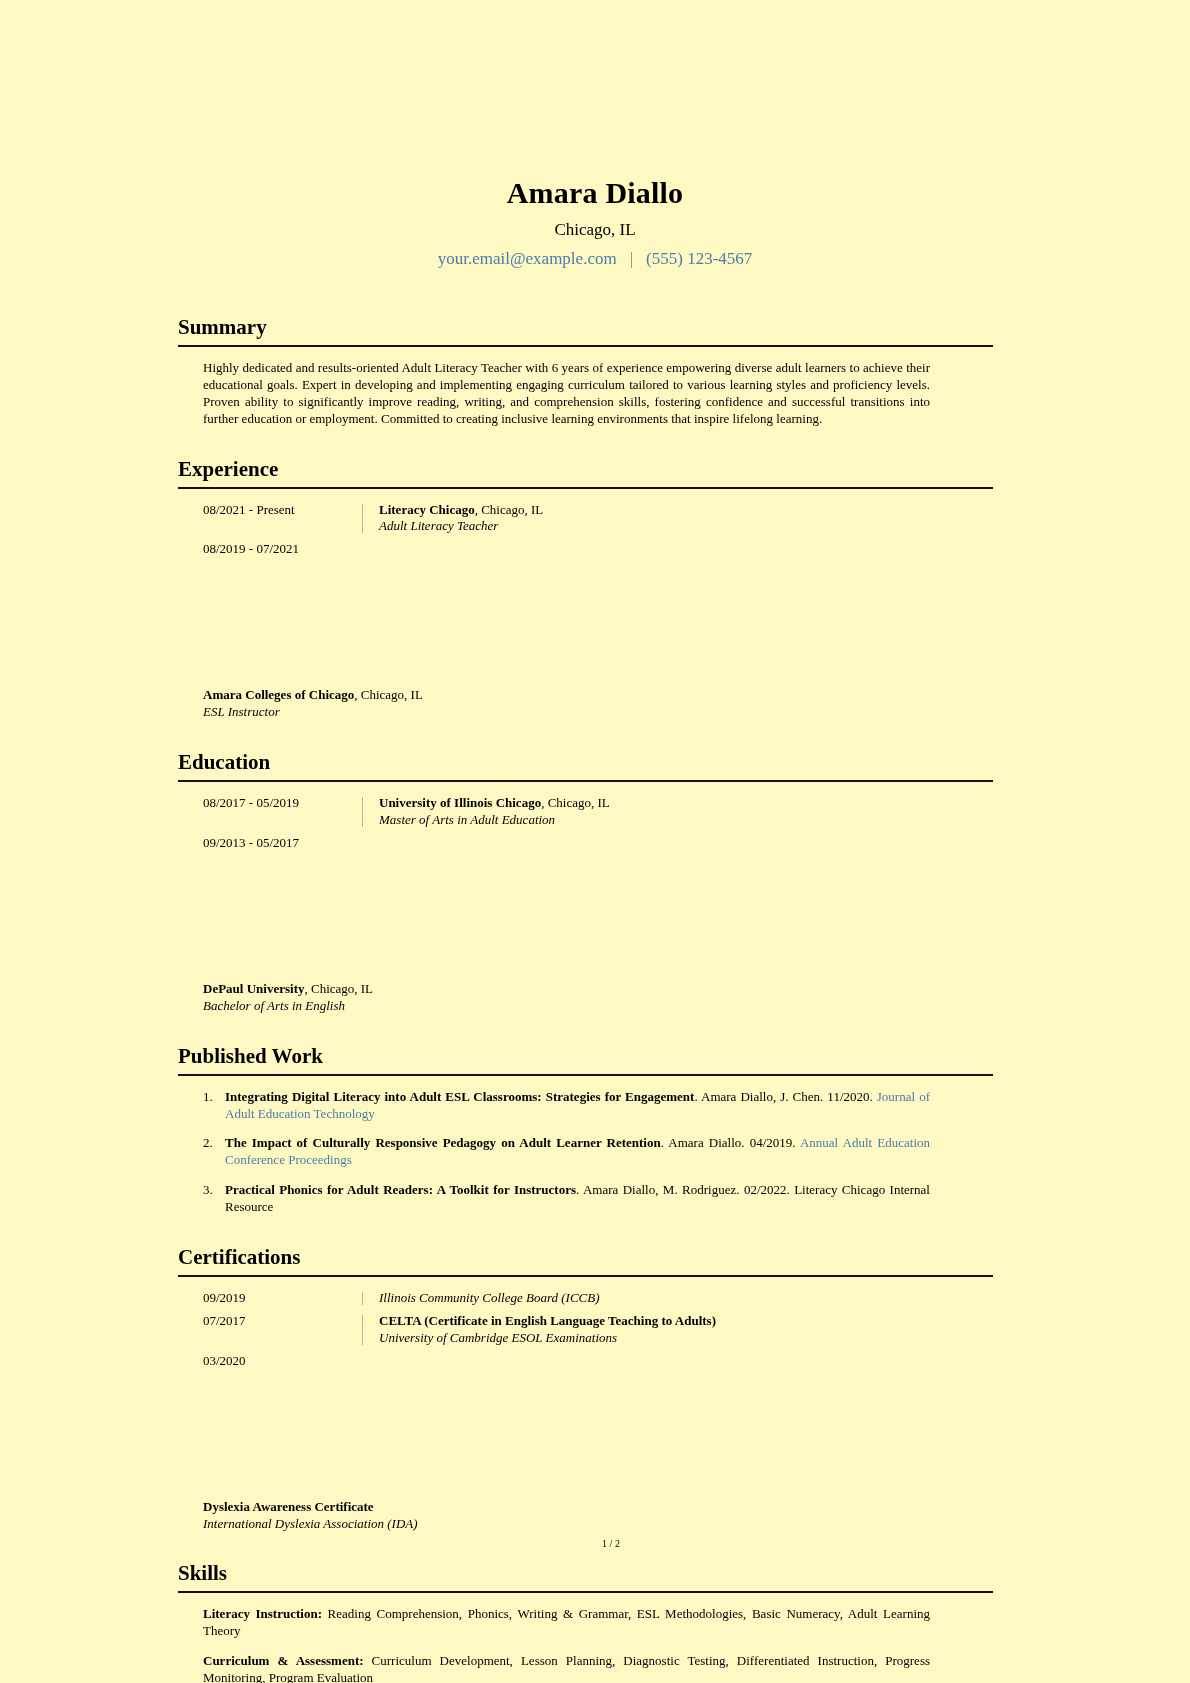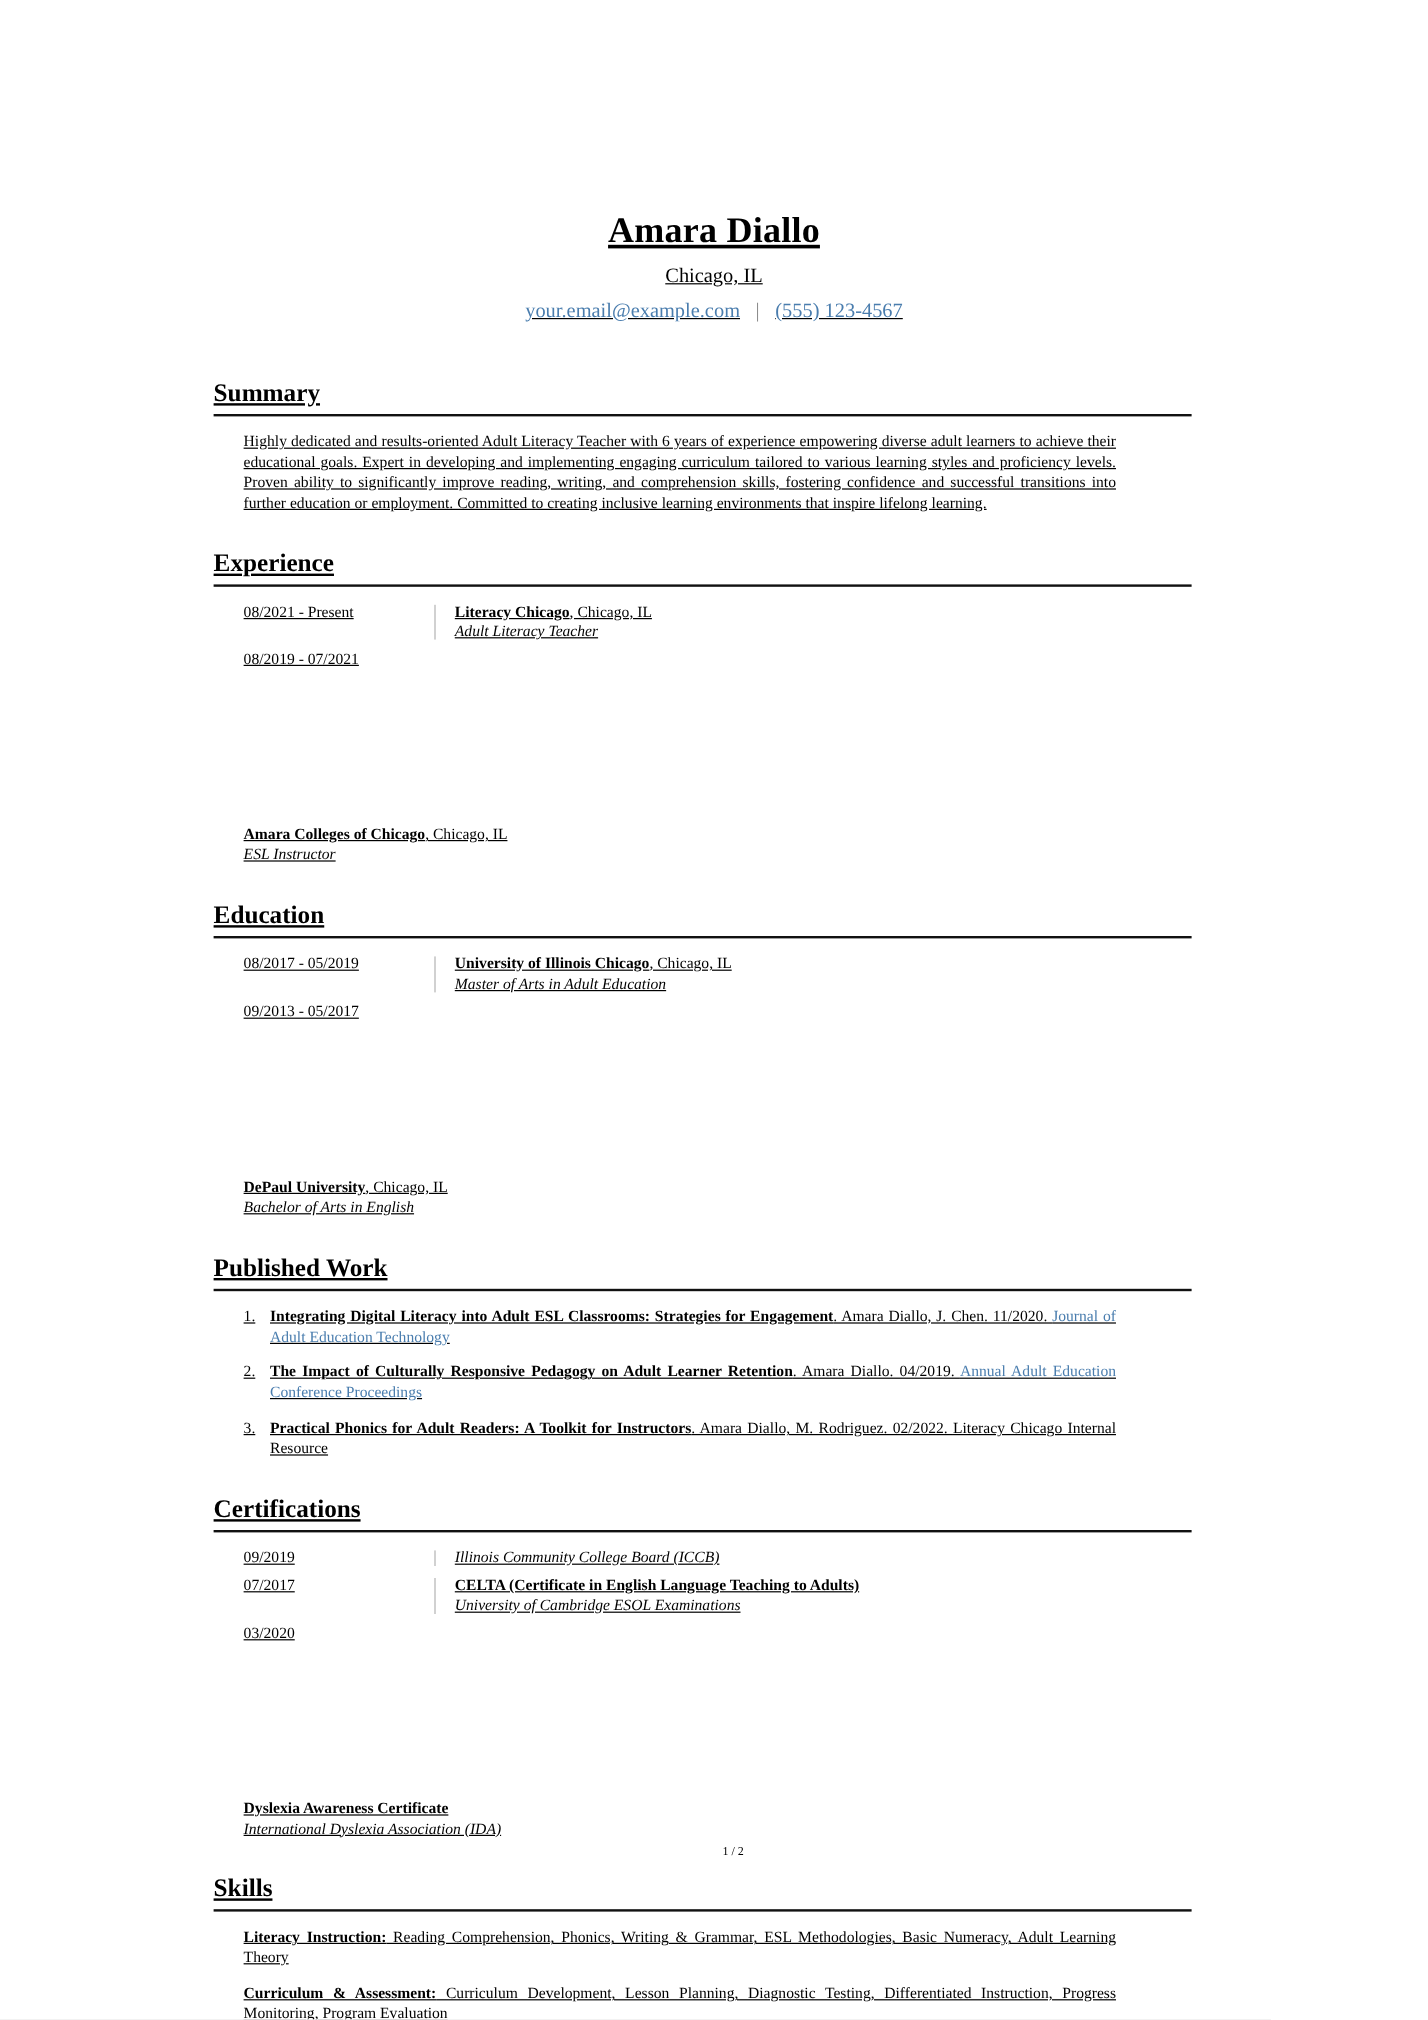--- a/index.html
+++ b/index.html
@@ -3,24 +3,23 @@
 <meta charset="utf-8">
 <style>
   * { margin: 0; padding: 0; box-sizing: border-box; }
   html, body { background: #e8e8e8; }
   body { font-family: "Liberation Serif", "DejaVu Serif", serif; }
   .page {
     position: relative;
     width: 1190px;
     height: 1683px;
     margin: 0 auto;
-    background: #ffffff;
+    background: #fef9c3;
     color: #000;
     overflow: hidden;
-    text-decoration: underline;
   }
   
   .header { padding-top: 176px; text-align: center; }
   .name { font-size: 30px; font-weight: bold; letter-spacing: 0.2px; }
   .location { font-size: 17px; margin-top: 10px; }
   .contact { font-size: 17px; margin-top: 9px; }
   .contact a { color: var(--link-color, #4a7dae); text-decoration: none; cursor: pointer; }
   .contact .sep { color: #8a8a8a; margin: 0 13px; }
   
   .content { margin-left: 178px; width: 815px; }

